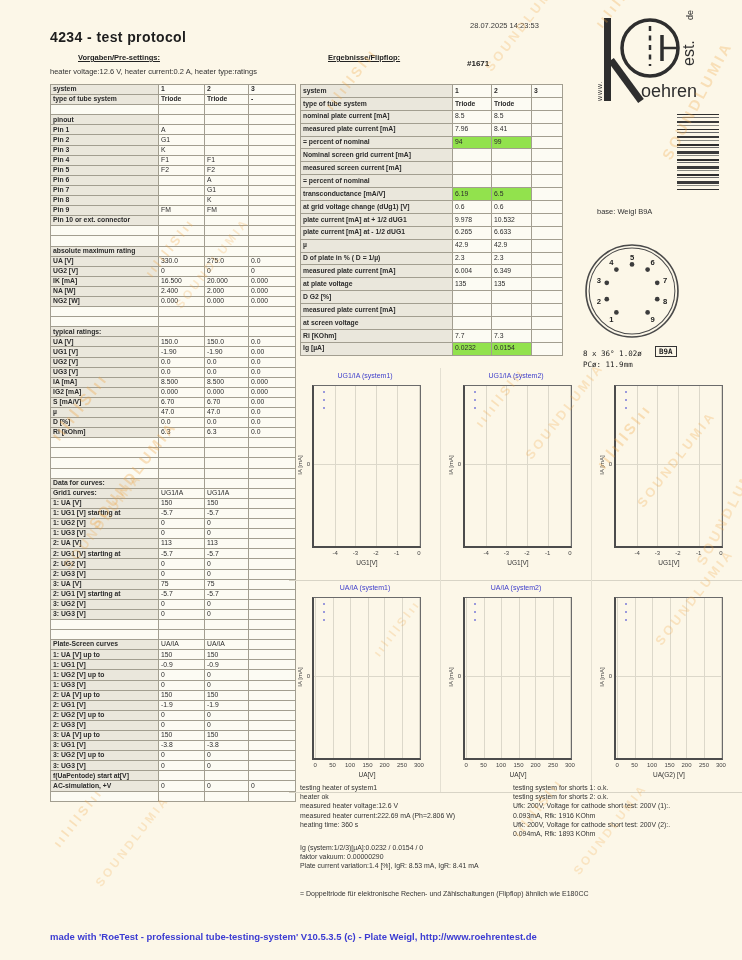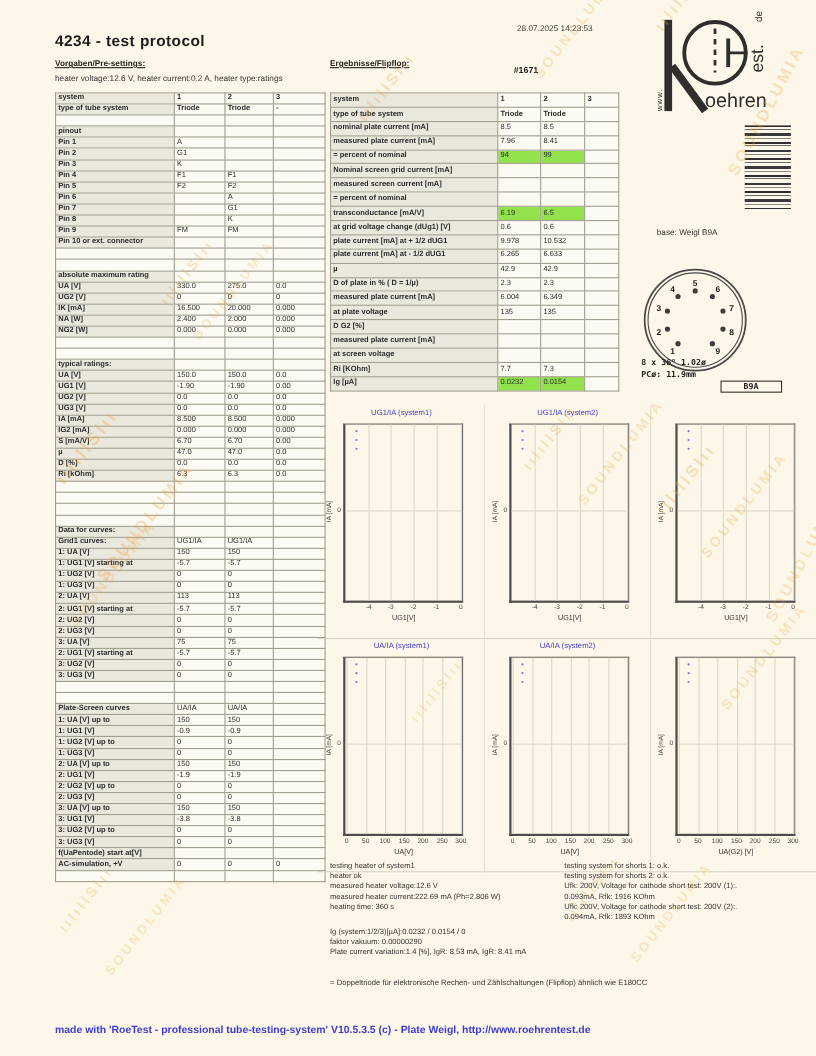--- a/index.html
+++ b/index.html
@@ -1,21 +1,21 @@
 <!DOCTYPE html>
 <html><head>
 <meta charset="utf-8">
 <style>
   html,body{margin:0;padding:0;}
   .page{position:relative;width:742px;height:960px;background:#fcf7e8;overflow:hidden;
         font-family:"Liberation Sans",sans-serif;color:#333;}
   .abs{position:absolute;}
   .title{left:50px;top:29px;font-size:14px;font-weight:bold;color:#1d1d1d;letter-spacing:.4px;}
   .datetime{left:470px;top:21px;font-size:7.5px;color:#3a3a3a;}
-  .seclab{font-size:7.5px;font-weight:bold;text-decoration:underline;color:#222;}
+  .seclab{font-size:7.5px;font-weight:bold;text-decoration:underline;color:#222;margin-left:28px;}
   .pretext{left:50px;top:67px;font-size:7.5px;color:#333;}
   .serial{left:467px;top:59px;font-size:8px;font-weight:bold;color:#222;}
   
   table{border-collapse:collapse;table-layout:fixed;border:1.5px solid #3f3f3f;background:#fcfbf3;}
   td{border:1px solid #a29e90;font-size:6.8px;line-height:8.6px;padding:0 2px;
      white-space:nowrap;overflow:hidden;color:#2b2b2b;vertical-align:middle;}
   td.lbl{font-weight:bold;background:#eae7dc;}
   tr.sp td.lbl{background:transparent;font-weight:normal;}
   td.bold{font-weight:bold;}
   td.hl{background:#92e24d;}
@@ -26,23 +26,23 @@
   .t-left td:nth-child(3){width:39px;}
   .t-left td:nth-child(4){width:42px;}
   .t-right{left:300px;top:84px;}
   .t-right td{height:11.9px;}
   .t-right td:nth-child(1){width:147px;}
   .t-right td:nth-child(2){width:34px;}
   .t-right td:nth-child(3){width:35px;}
   .t-right td:nth-child(4){width:26px;}
   
   .baselab{left:597px;top:207px;font-size:7.5px;color:#333;}
-  .dims{left:583px;top:324px;font-family:"DejaVu Sans Mono",monospace;font-size:7.5px;font-weight:bold;line-height:11px;color:#222;}
+  .dims{left:583px;top:348px;font-family:"DejaVu Sans Mono",monospace;font-size:7.5px;font-weight:normal;line-height:11px;color:#222;}
   .badge{left:655px;top:346px;font-family:"DejaVu Sans Mono",monospace;font-size:7.5px;font-weight:bold;
-         border:1px solid #333;padding:0 20px;background:#fcf7e8;color:#222;}
+         border:1px solid #333;padding:0 3px;background:#fcf7e8;color:#222;}
   
   #charts{position:absolute;left:289px;top:368px;width:453px;height:424px;}
   .panel{position:absolute;width:151px;height:212px;border-bottom:1px solid #d8d4c6;border-right:1px solid #e4e0d2;}
   .ctitle{position:absolute;left:23px;top:4px;width:106px;text-align:center;font-size:7px;color:#3d3dcb;white-space:nowrap;}
   .plot{position:absolute;left:23px;top:17px;width:106px;height:160px;
         border:1px solid #6b6b6b;border-left:2px solid #4c4c4c;border-bottom:2px solid #4c4c4c;}
   .vgrid{position:absolute;top:0;bottom:0;width:1px;background:#dcd8ca;}
   .hgrid{position:absolute;left:0;right:0;top:49%;height:1px;background:#dcd8ca;}
   .xtick{position:absolute;top:calc(100% + 4px);transform:translateX(-50%);font-size:6px;color:#444;}
   .ytick{position:absolute;left:-4px;top:49%;transform:translate(-100%,-50%);font-size:6px;color:#444;}

